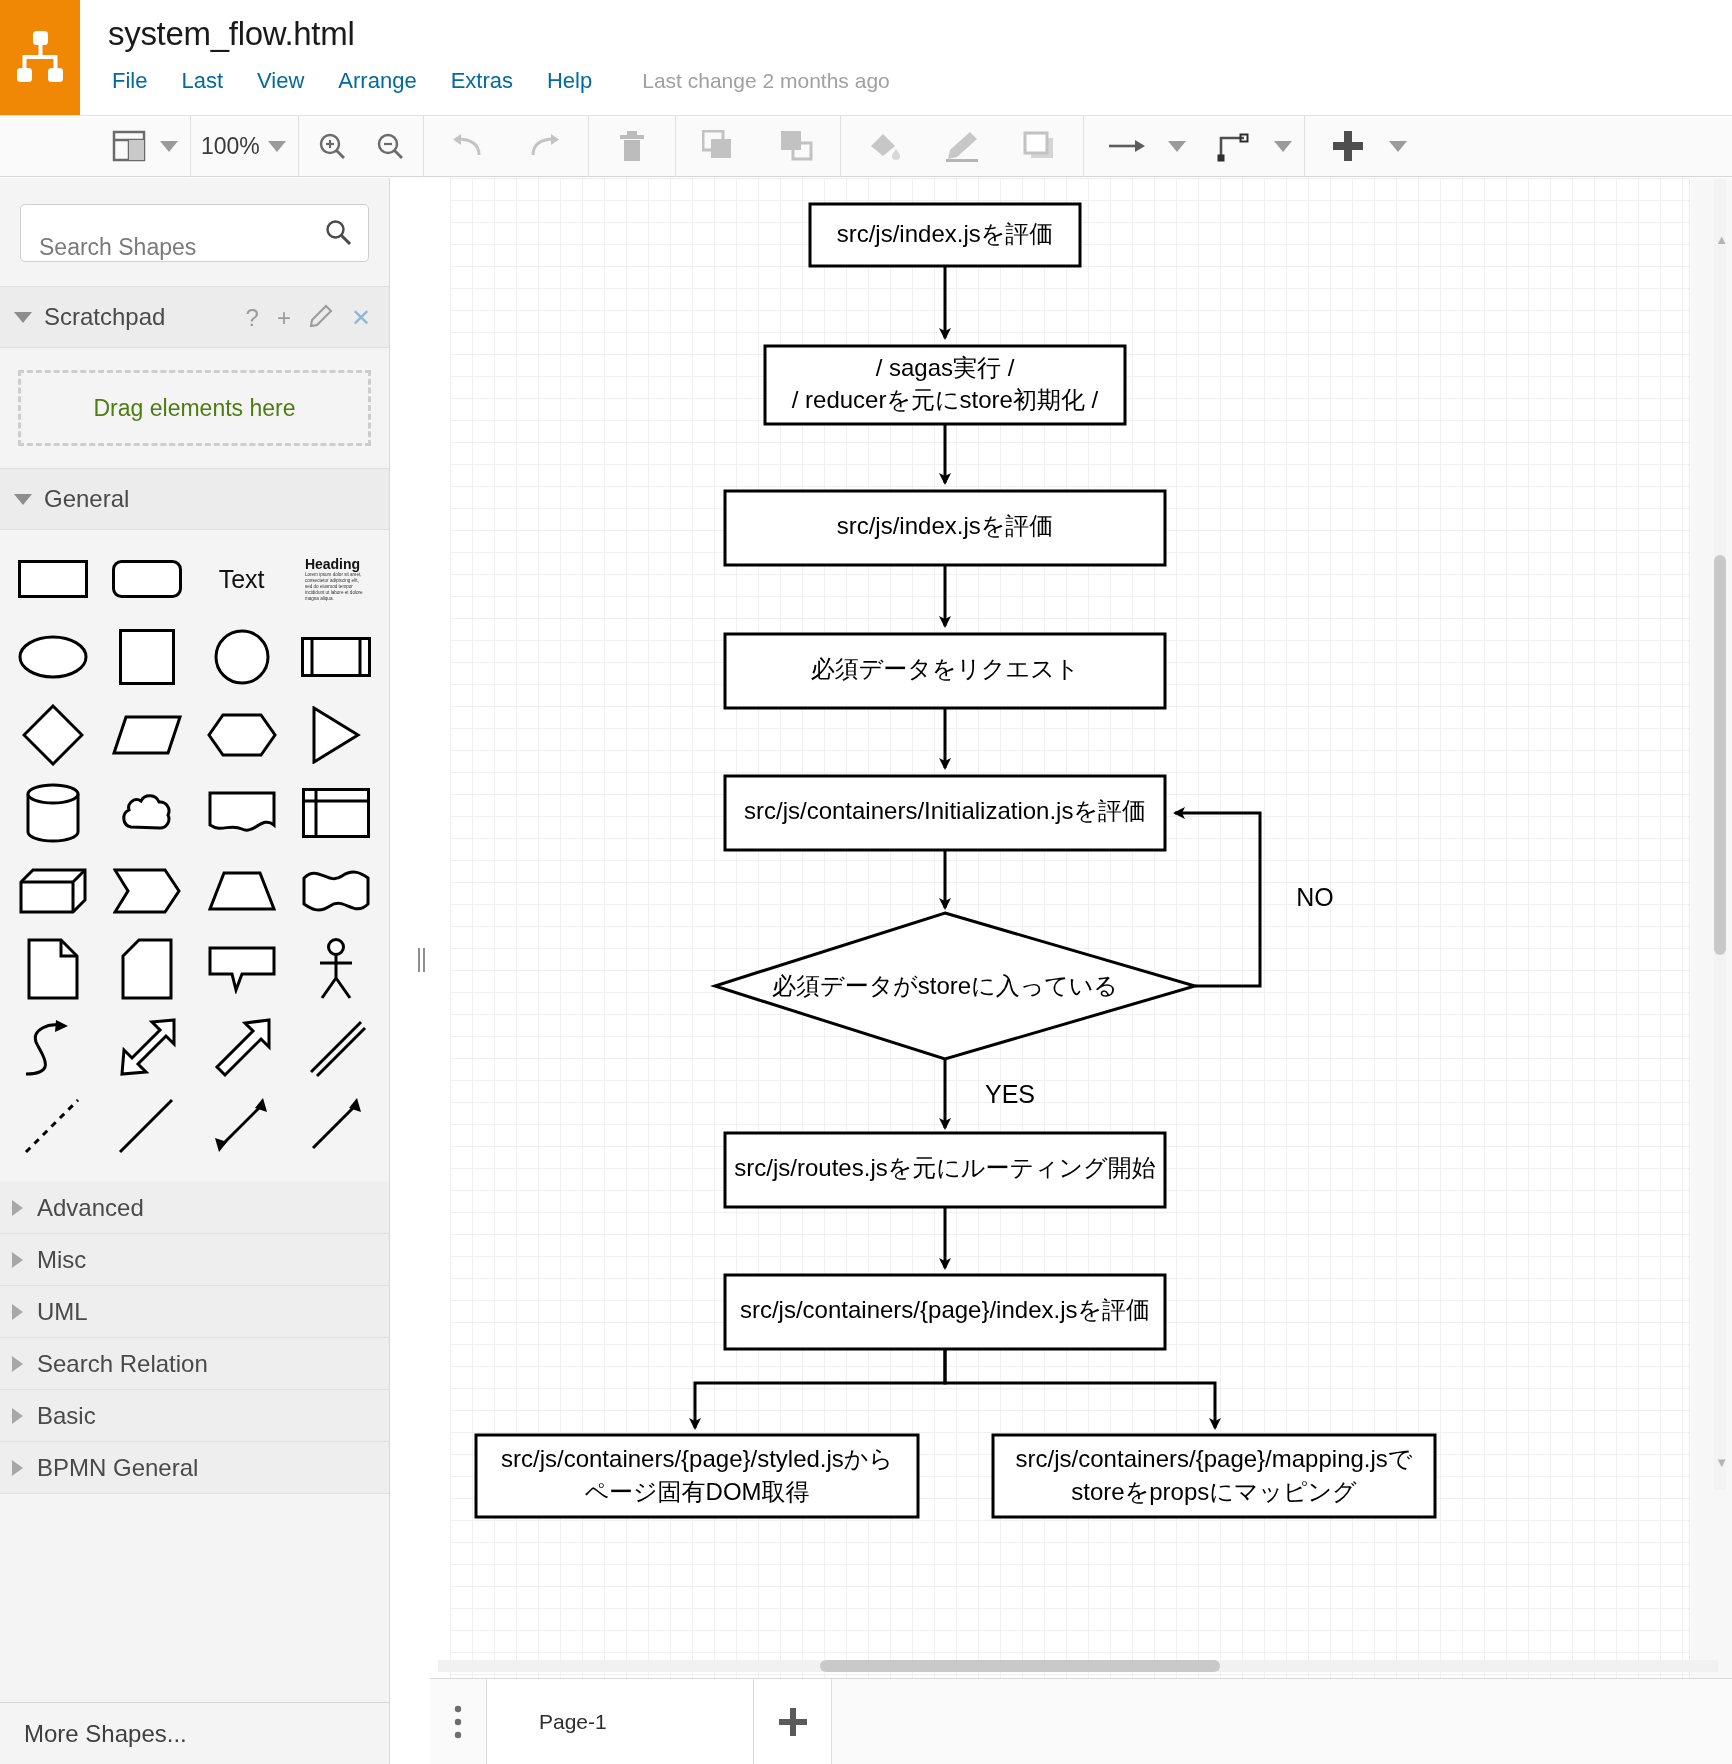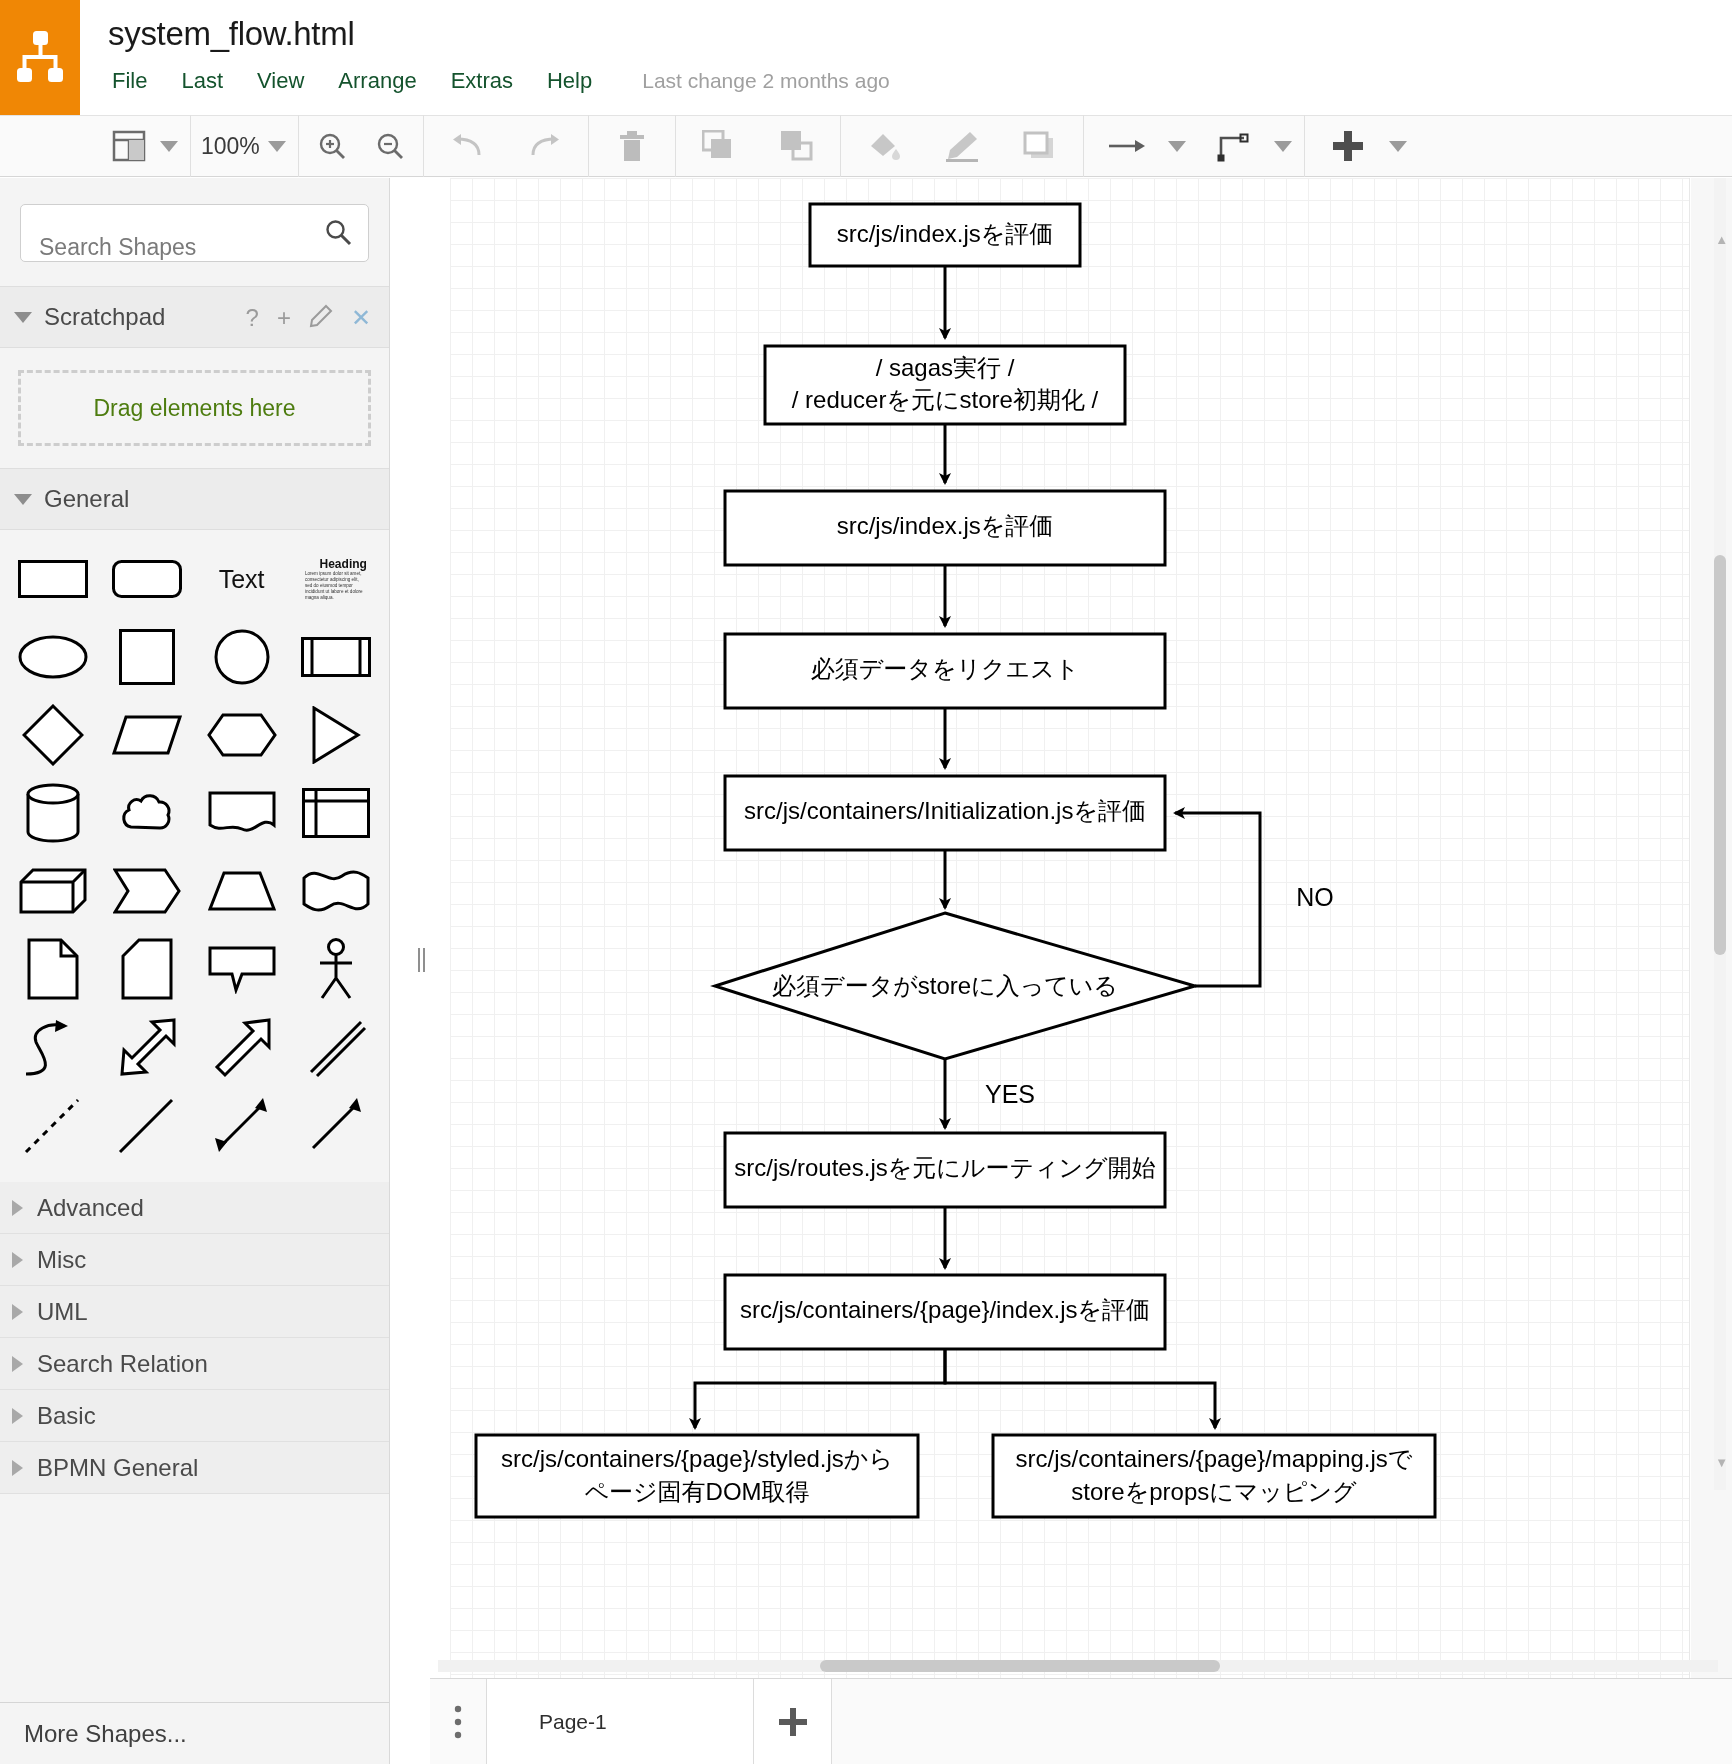--- a/index.html
+++ b/index.html
@@ -26,21 +26,21 @@
     font-size: 33px; color: #1a1a1a; font-weight: 400; letter-spacing: -0.3px;
     line-height: 44px; white-space: nowrap;
   }
 
   .menubar {
     position: absolute; left: 112px; top: 66px;
     display: flex; align-items: baseline; gap: 0;
     white-space: nowrap;
   }
   .menu-item {
-    font-size: 22px; color: #14532d; padding: 0 18px 0 0; margin-right: 16px;
+    font-size: 22px; color: #0369a1; padding: 0 18px 0 0; margin-right: 16px;
     cursor: default; line-height: 30px; text-align: right;
   }
   .menu-item:last-of-type { margin-right: 0; }
   .last-change {
     font-size: 21px; color: #a0a0a0; margin-left: 16px; line-height: 30px;
   }
 
   
   .toolbar {
     position: absolute; left: 0; top: 115px; width: 1732px; height: 62px;
@@ -104,21 +104,21 @@
     display: grid; grid-template-columns: repeat(4, 1fr);
     padding: 10px 6px 18px 6px; background: #f4f4f4;
   }
   .shape-cell {
     height: 78px; display: flex; align-items: center; justify-content: center;
     cursor: default;
   }
   .shape-cell svg { display: block; }
   .shape-text { font-size: 25px; color: #111; }
   .mini-doc { width: 62px; text-align: left; }
-  .mini-doc .h { font-size: 12px; font-weight: bold; color: #111; text-align: right; }
+  .mini-doc .h { font-size: 14px; font-weight: bold; color: #111; }
   .mini-doc .l { font-size: 4.6px; color: #333; line-height: 6px; }
 
   .cat-row {
     height: 52px; background: #eeeeee; border-bottom: 1px solid #e0e0e0;
     display: flex; align-items: center; padding-left: 12px;
   }
   .cat-row .tri-right {
     width: 0; height: 0; border-top: 8px solid transparent; border-bottom: 8px solid transparent;
     border-left: 11px solid #a8a8a8; margin-right: 14px;
   }

